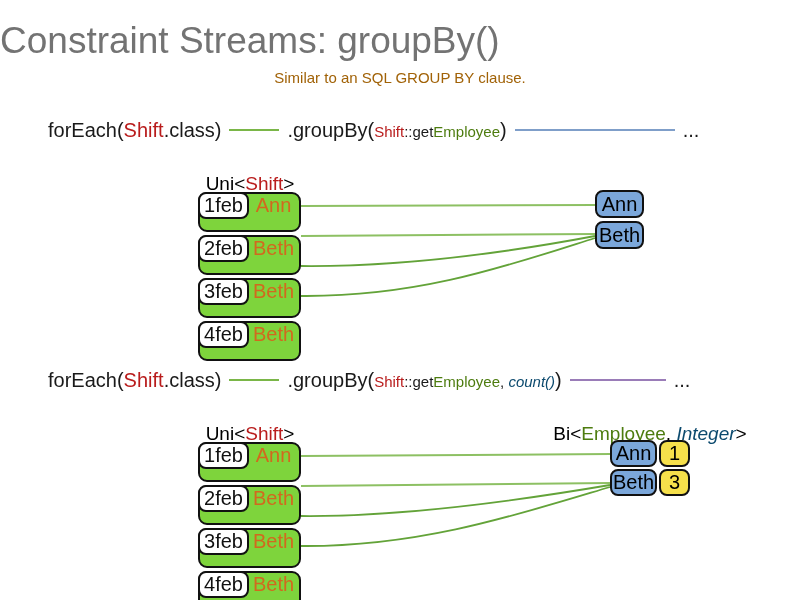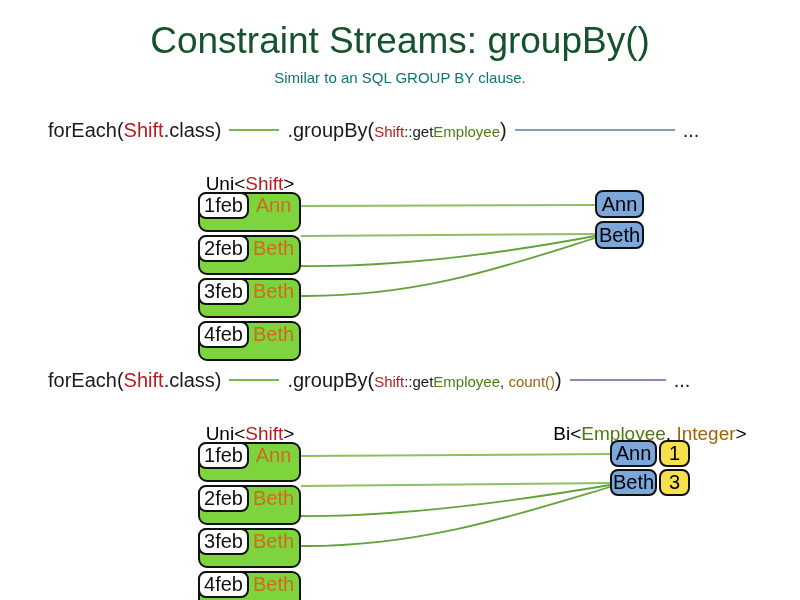--- a/index.html
+++ b/index.html
@@ -1,31 +1,31 @@
 <!DOCTYPE html>
 <html><head>
 <meta charset="utf-8">
 <style>
   html,body{margin:0;padding:0;background:#fff;}
   .slide{position:relative;width:800px;height:600px;background:#ffffff;
          font-family:"Liberation Sans",sans-serif;color:#111;overflow:hidden;}
-  .title{position:absolute;top:20px;left:0;width:800px;text-align:center;
-         font-size:37px;font-weight:400;color:#14532d;}
+  .title{position:absolute;top:20px;left:0;width:800px;text-align:left;
+         font-size:37px;font-weight:400;color:#737373;}
   .subtitle{position:absolute;top:69px;left:0;width:800px;text-align:center;
-         font-size:15px;color:#0f766e;}
+         font-size:15px;color:#a16207;}
   .codeline{position:absolute;left:48px;display:flex;align-items:center;
          font-size:20px;color:#1a1a1a;white-space:pre;height:26px;column-gap:8px;}
   .codeline .param{font-size:15px;}
   .hline{display:inline-block;height:0;border-top:2px solid;}
   .hl-green{border-color:#7ab648;width:50px;}
   .hl-blue{border-color:#7f9ec9;width:160px;}
   .hl-purple{border-color:#9a7cb8;width:96px;}
   .t-green{color:#b91c1c;}
   .t-blue{color:#4d7c0f;}
-  .t-gold{color:#a16207;}
+  .t-gold{color:#0c4a6e;font-style:italic;}
   .label{position:absolute;font-size:19px;color:#000;text-align:center;margin-top:16px;}
   .shift-table{position:absolute;left:198px;}
   .shift-row{position:relative;box-sizing:border-box;width:103px;height:40px;
          background:#7ed43c;border:2px solid #111;border-radius:9px;margin-bottom:3px;}
   .date-box{position:absolute;left:-2px;top:-2px;box-sizing:border-box;width:51px;height:27px;
          background:#fff;border:2px solid #111;border-radius:8px;
          display:flex;align-items:center;justify-content:center;font-size:20px;color:#111;}
   .name-cell{position:absolute;left:50px;right:2px;top:0;height:23px;line-height:23px;
          text-align:center;font-size:20px;color:#d2691e;}
   .group-col{position:absolute;display:flex;flex-direction:column;}

